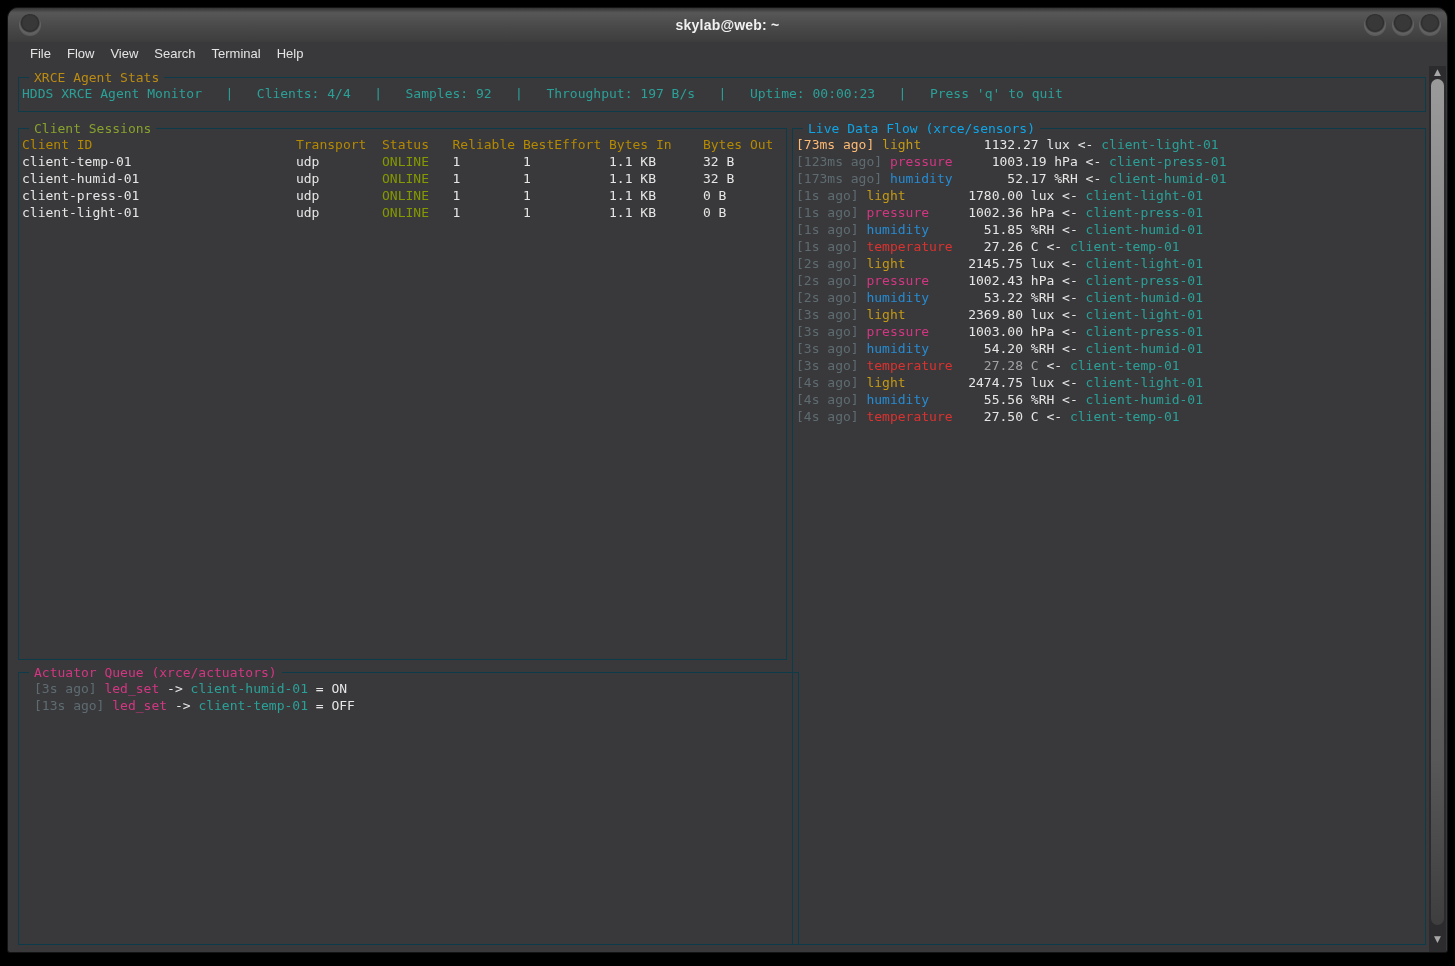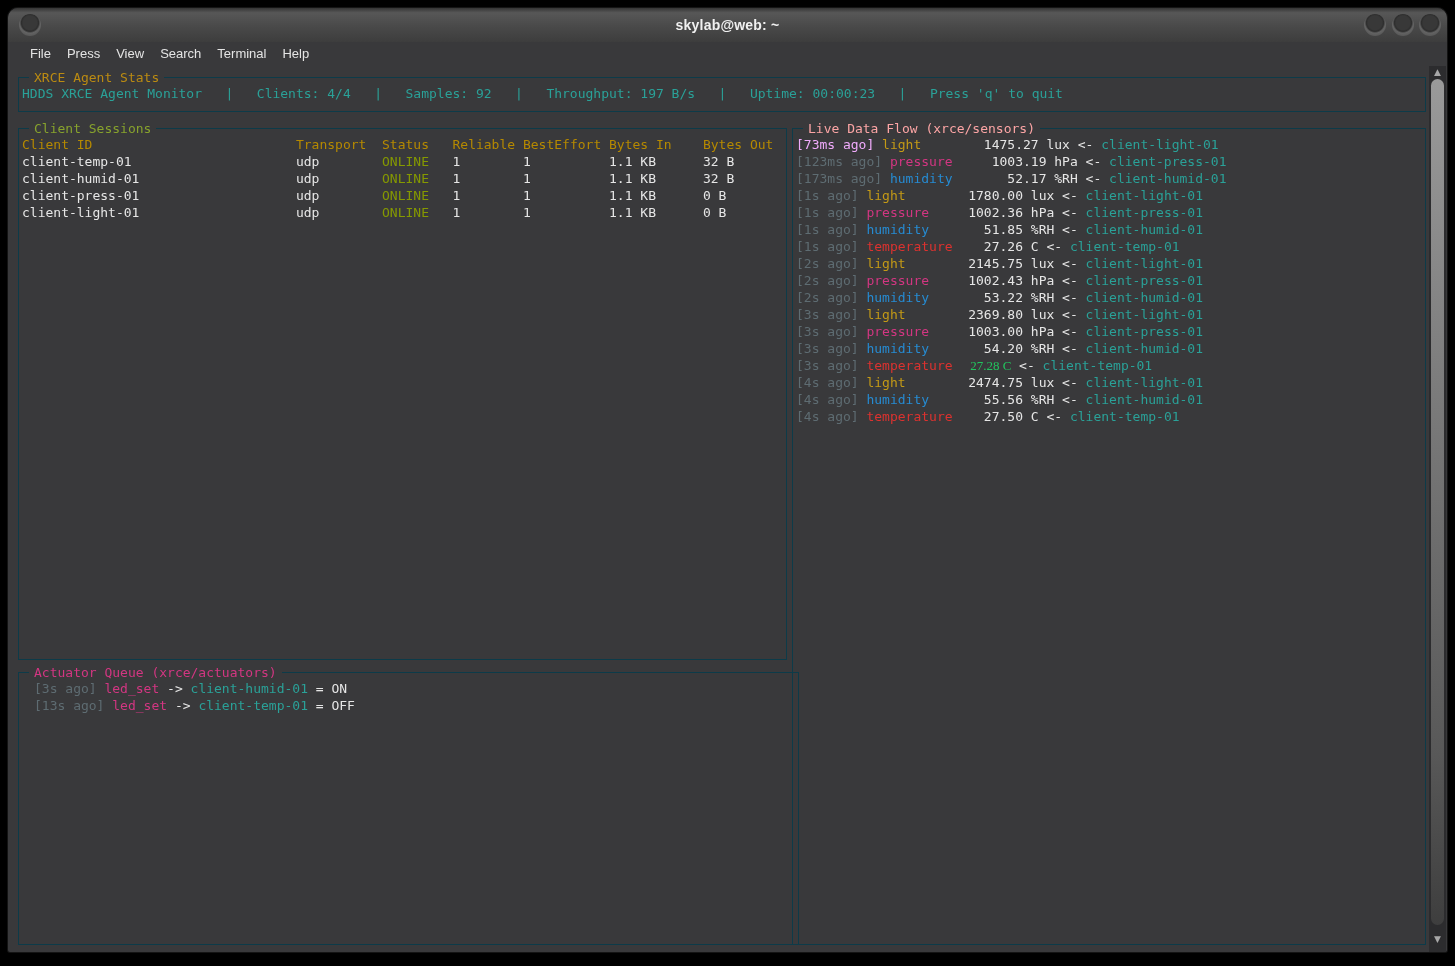--- a/index.html
+++ b/index.html
@@ -79,21 +79,21 @@
   <div class="titlebar">
     <div class="circle-btn btn-menu"></div>
     <div class="title">skylab@web: ~</div>
     <div class="circle-btn btn-min"></div>
     <div class="circle-btn btn-max"></div>
     <div class="circle-btn btn-close"></div>
   </div>
 
   <div class="menubar">
     <span class="menu-item">File</span>
-    <span class="menu-item">Press</span>
+    <span class="menu-item">Flow</span>
     <span class="menu-item">View</span>
     <span class="menu-item">Search</span>
     <span class="menu-item">Terminal</span>
     <span class="menu-item">Help</span>
   </div>
 
   <div class="terminal">
 
     <div class="panel" id="stats">
       <div class="panel-title" style="color: rgb(187, 139, 18);">XRCE Agent Stats</div>
@@ -115,36 +115,36 @@
 
     <div class="panel" id="actuators">
       <div class="panel-title" style="color: rgb(211, 54, 130);">Actuator Queue (xrce/actuators)</div>
       <div class="panel-body">
           <div class="tline"><span style="color: rgb(94, 108, 114);">[3s ago] </span><span style="color: rgb(211, 54, 130);">led_set</span><span style="color: rgb(230, 230, 230);"> -&gt; </span><span style="color: rgb(42, 161, 152);">client-humid-01</span><span style="color: rgb(230, 230, 230);"> = </span><span style="color: rgb(230, 230, 230);">ON</span></div>
           <div class="tline"><span style="color: rgb(94, 108, 114);">[13s ago] </span><span style="color: rgb(211, 54, 130);">led_set</span><span style="color: rgb(230, 230, 230);"> -&gt; </span><span style="color: rgb(42, 161, 152);">client-temp-01</span><span style="color: rgb(230, 230, 230);"> = </span><span style="color: rgb(230, 230, 230);">OFF</span></div>
         </div>
     </div>
 
     <div class="panel" id="flow">
-      <div class="panel-title" style="color: #fca5a5;">Live Data Flow (xrce/sensors)</div>
+      <div class="panel-title" style="color: #0ea5e9;">Live Data Flow (xrce/sensors)</div>
       <div class="panel-body">
-          <div class="tline"><span style="color: #f0abfc; text-align: right;">[73ms ago] </span><span style="color: rgb(196, 154, 22);">light       </span><span style="color: rgb(230, 230, 230);"> 1475.27 lux</span><span style="color: rgb(230, 230, 230);"> &lt;- </span><span style="color: rgb(42, 161, 152);">client-light-01</span></div>
+          <div class="tline"><span style="color: #fdba74; text-align: right;">[73ms ago] </span><span style="color: rgb(196, 154, 22);">light       </span><span style="color: rgb(230, 230, 230);"> 1132.27 lux</span><span style="color: rgb(230, 230, 230);"> &lt;- </span><span style="color: rgb(42, 161, 152);">client-light-01</span></div>
           <div class="tline"><span style="color: rgb(94, 108, 114);">[123ms ago] </span><span style="color: rgb(211, 54, 130);">pressure    </span><span style="color: rgb(230, 230, 230);"> 1003.19 hPa</span><span style="color: rgb(230, 230, 230);"> &lt;- </span><span style="color: rgb(42, 161, 152);">client-press-01</span></div>
           <div class="tline"><span style="color: rgb(94, 108, 114);">[173ms ago] </span><span style="color: rgb(38, 139, 210);">humidity    </span><span style="color: rgb(230, 230, 230);">   52.17 %RH</span><span style="color: rgb(230, 230, 230);"> &lt;- </span><span style="color: rgb(42, 161, 152);">client-humid-01</span></div>
           <div class="tline"><span style="color: rgb(94, 108, 114);">[1s ago] </span><span style="color: rgb(196, 154, 22);">light       </span><span style="color: rgb(230, 230, 230);"> 1780.00 lux</span><span style="color: rgb(230, 230, 230);"> &lt;- </span><span style="color: rgb(42, 161, 152);">client-light-01</span></div>
           <div class="tline"><span style="color: rgb(94, 108, 114);">[1s ago] </span><span style="color: rgb(211, 54, 130);">pressure    </span><span style="color: rgb(230, 230, 230);"> 1002.36 hPa</span><span style="color: rgb(230, 230, 230);"> &lt;- </span><span style="color: rgb(42, 161, 152);">client-press-01</span></div>
           <div class="tline"><span style="color: rgb(94, 108, 114);">[1s ago] </span><span style="color: rgb(38, 139, 210);">humidity    </span><span style="color: rgb(230, 230, 230);">   51.85 %RH</span><span style="color: rgb(230, 230, 230);"> &lt;- </span><span style="color: rgb(42, 161, 152);">client-humid-01</span></div>
           <div class="tline"><span style="color: rgb(94, 108, 114);">[1s ago] </span><span style="color: rgb(220, 50, 47);">temperature </span><span style="color: rgb(230, 230, 230);">   27.26 C</span><span style="color: rgb(230, 230, 230);"> &lt;- </span><span style="color: rgb(42, 161, 152);">client-temp-01</span></div>
           <div class="tline"><span style="color: rgb(94, 108, 114);">[2s ago] </span><span style="color: rgb(196, 154, 22);">light       </span><span style="color: rgb(230, 230, 230);"> 2145.75 lux</span><span style="color: rgb(230, 230, 230);"> &lt;- </span><span style="color: rgb(42, 161, 152);">client-light-01</span></div>
           <div class="tline"><span style="color: rgb(94, 108, 114);">[2s ago] </span><span style="color: rgb(211, 54, 130);">pressure    </span><span style="color: rgb(230, 230, 230);"> 1002.43 hPa</span><span style="color: rgb(230, 230, 230);"> &lt;- </span><span style="color: rgb(42, 161, 152);">client-press-01</span></div>
           <div class="tline"><span style="color: rgb(94, 108, 114);">[2s ago] </span><span style="color: rgb(38, 139, 210);">humidity    </span><span style="color: rgb(230, 230, 230);">   53.22 %RH</span><span style="color: rgb(230, 230, 230);"> &lt;- </span><span style="color: rgb(42, 161, 152);">client-humid-01</span></div>
           <div class="tline"><span style="color: rgb(94, 108, 114);">[3s ago] </span><span style="color: rgb(196, 154, 22);">light       </span><span style="color: rgb(230, 230, 230);"> 2369.80 lux</span><span style="color: rgb(230, 230, 230);"> &lt;- </span><span style="color: rgb(42, 161, 152);">client-light-01</span></div>
           <div class="tline"><span style="color: rgb(94, 108, 114);">[3s ago] </span><span style="color: rgb(211, 54, 130);">pressure    </span><span style="color: rgb(230, 230, 230);"> 1003.00 hPa</span><span style="color: rgb(230, 230, 230);"> &lt;- </span><span style="color: rgb(42, 161, 152);">client-press-01</span></div>
           <div class="tline"><span style="color: rgb(94, 108, 114);">[3s ago] </span><span style="color: rgb(38, 139, 210);">humidity    </span><span style="color: rgb(230, 230, 230);">   54.20 %RH</span><span style="color: rgb(230, 230, 230);"> &lt;- </span><span style="color: rgb(42, 161, 152);">client-humid-01</span></div>
-          <div class="tline"><span style="color: rgb(94, 108, 114);">[3s ago] </span><span style="color: rgb(220, 50, 47);">temperature </span><span style="color: #22c55e; font-family: Liberation Serif, serif;">   27.28 C</span><span style="color: rgb(230, 230, 230);"> &lt;- </span><span style="color: rgb(42, 161, 152);">client-temp-01</span></div>
+          <div class="tline"><span style="color: rgb(94, 108, 114);">[3s ago] </span><span style="color: rgb(220, 50, 47);">temperature </span><span style="color: #a3a3a3;">   27.28 C</span><span style="color: rgb(230, 230, 230);"> &lt;- </span><span style="color: rgb(42, 161, 152);">client-temp-01</span></div>
           <div class="tline"><span style="color: rgb(94, 108, 114);">[4s ago] </span><span style="color: rgb(196, 154, 22);">light       </span><span style="color: rgb(230, 230, 230);"> 2474.75 lux</span><span style="color: rgb(230, 230, 230);"> &lt;- </span><span style="color: rgb(42, 161, 152);">client-light-01</span></div>
           <div class="tline"><span style="color: rgb(94, 108, 114);">[4s ago] </span><span style="color: rgb(38, 139, 210);">humidity    </span><span style="color: rgb(230, 230, 230);">   55.56 %RH</span><span style="color: rgb(230, 230, 230);"> &lt;- </span><span style="color: rgb(42, 161, 152);">client-humid-01</span></div>
           <div class="tline"><span style="color: rgb(94, 108, 114);">[4s ago] </span><span style="color: rgb(220, 50, 47);">temperature </span><span style="color: rgb(230, 230, 230);">   27.50 C</span><span style="color: rgb(230, 230, 230);"> &lt;- </span><span style="color: rgb(42, 161, 152);">client-temp-01</span></div>
         </div>
     </div>
 
     <div class="scrollbar">
       <div class="sb-arrow sb-up">▲</div>
       <div class="sb-thumb"></div>
       <div class="sb-arrow sb-down">▼</div>

